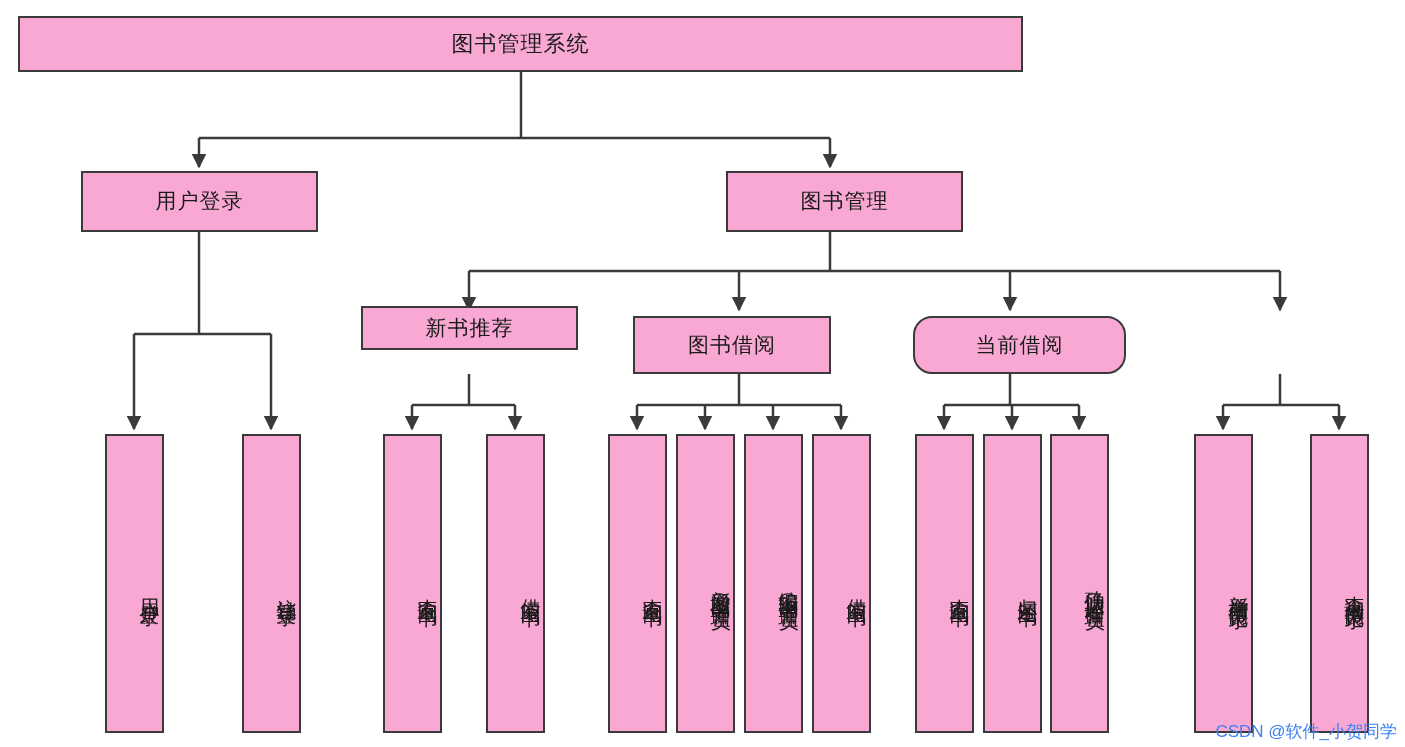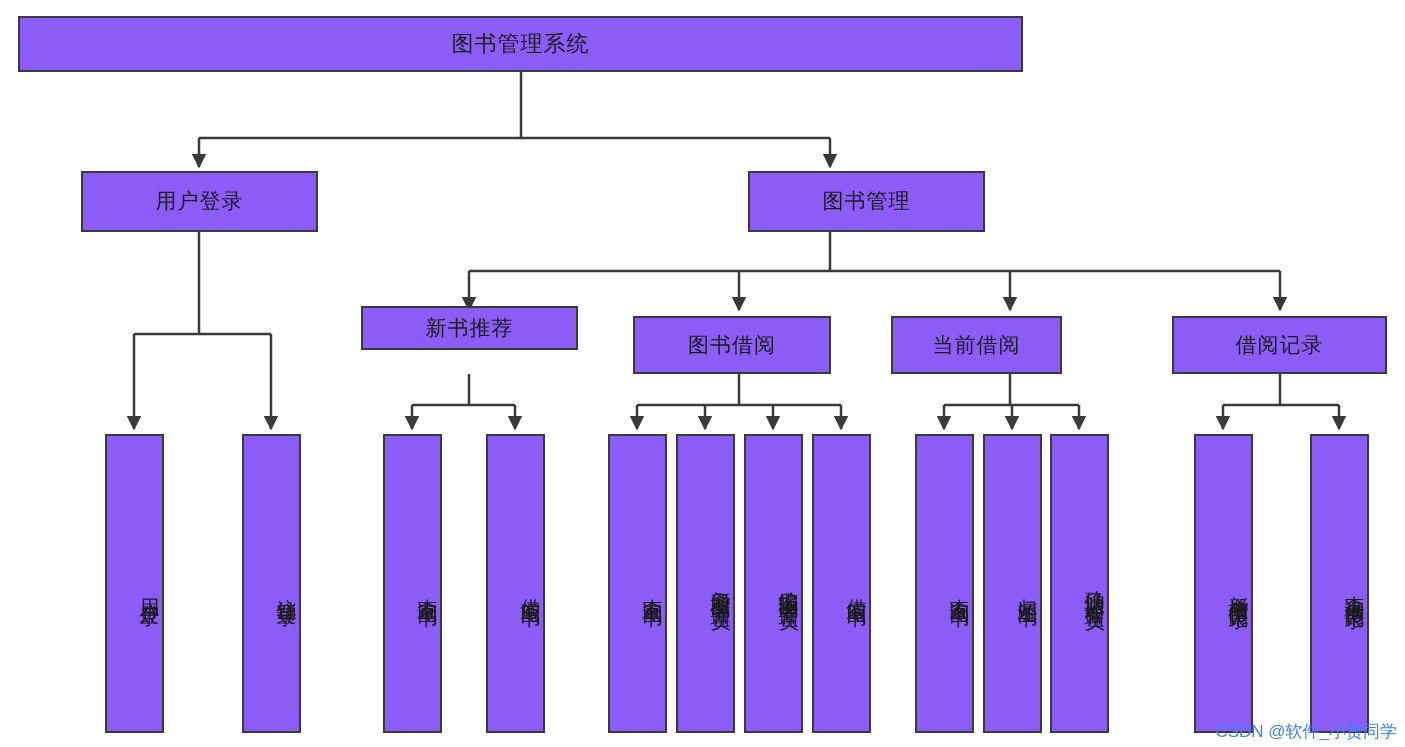--- a/index.html
+++ b/index.html
@@ -21,21 +21,21 @@
     position: absolute;
     left: 0;
     top: 0;
     width: 1405px;
     height: 747px;
     pointer-events: none;
   }
   .node {
     position: absolute;
     box-sizing: border-box;
-    background: #8b5cf6;
+    background: #f9a8d4;
     border: 2px solid #3a3a3a;
     display: flex;
     align-items: center;
     justify-content: center;
     color: #1a1a1a;
     font-size: 21px;
     letter-spacing: 1px;
     line-height: 1.25;
     z-index: 2;
   }
@@ -119,35 +119,32 @@
     </g>
   </svg>
 
   <div class="node root" style="left:18px; top:16px; width:1005px; height:56px;">
     <span>图书管理系统</span>
   </div>
 
   <div class="node" style="left:81px; top:171px; width:237px; height:61px;">
     <span>用户登录</span>
   </div>
-  <div class="node" style="left:748px; top:171px; width:237px; height:61px;">
+  <div class="node" style="left:726px; top:171px; width:237px; height:61px;">
     <span>图书管理</span>
   </div>
 
   <div class="node" style="left:361px; top:306px; width:217px; height:44px;">
     <span>新书推荐</span>
   </div>
   <div class="node" style="left:633px; top:316px; width:198px; height:58px;">
     <span>图书借阅</span>
   </div>
-  <div class="node" style="left:891px; top:316px; width:171px; height:58px;">
+  <div class="node" style="left:913px; top:316px; width:213px; height:58px;border-radius:19px;">
     <span>当前借阅</span>
-  </div>
-  <div class="node" style="left:1172px; top:316px; width:215px; height:58px;">
-    <span>借阅记录</span>
   </div>
 
   <div class="node leaf" style="left:105px; top:434px; width:59px; height:299px;">
     <span class="vtext">用户登录</span>
   </div>
   <div class="node leaf" style="left:242px; top:434px; width:59px; height:299px;">
     <span class="vtext">注销登录</span>
   </div>
 
   <div class="node leaf" style="left:383px; top:434px; width:59px; height:299px;">

